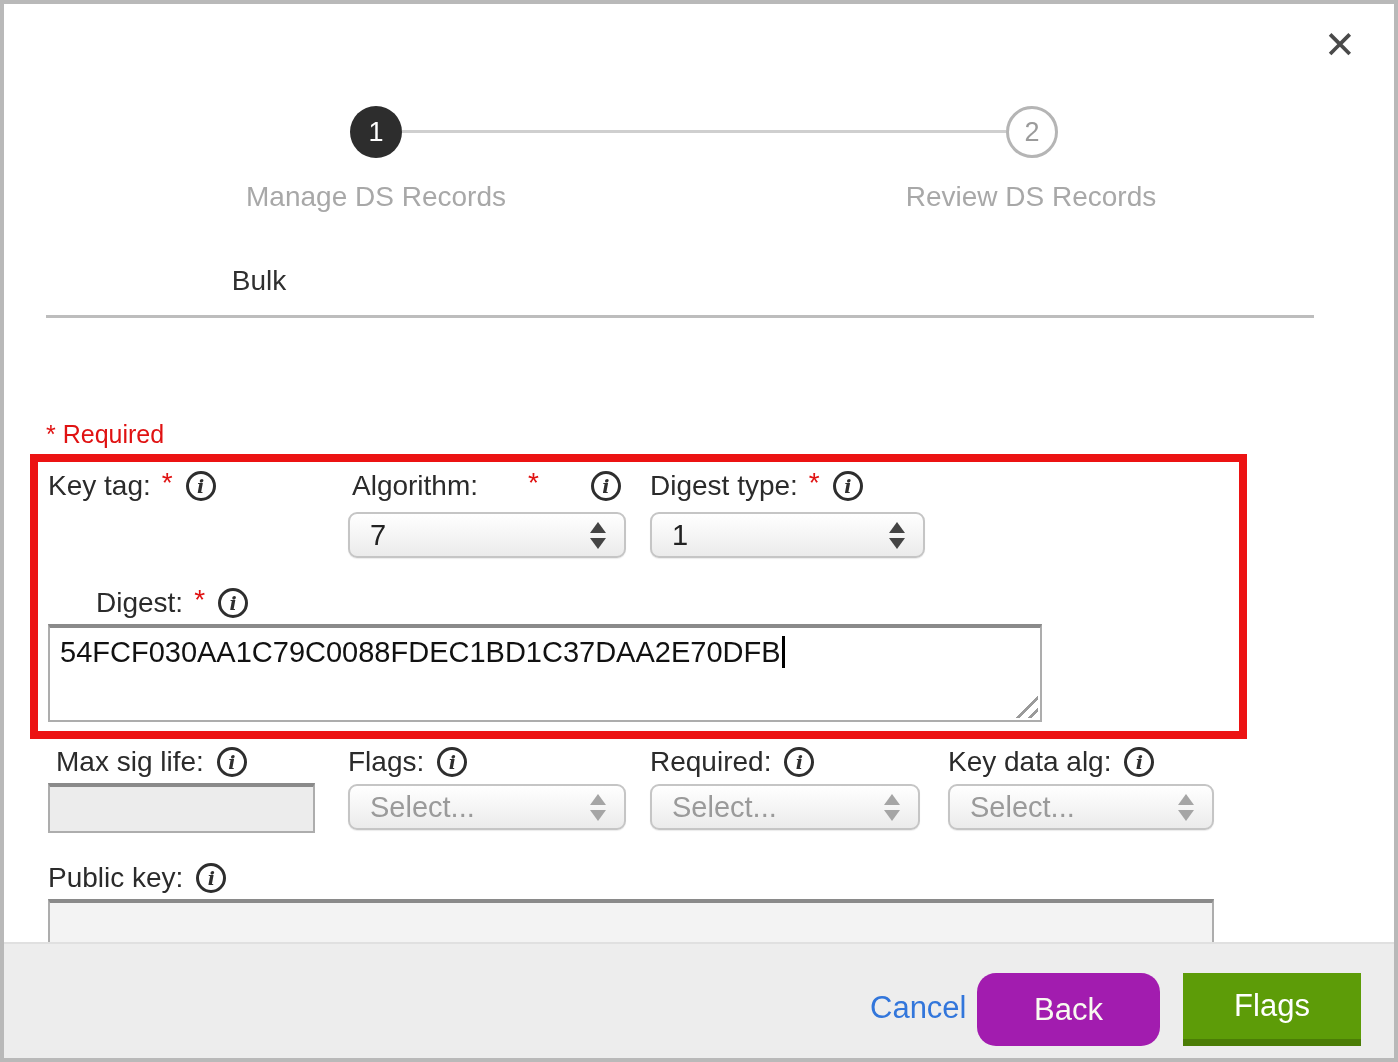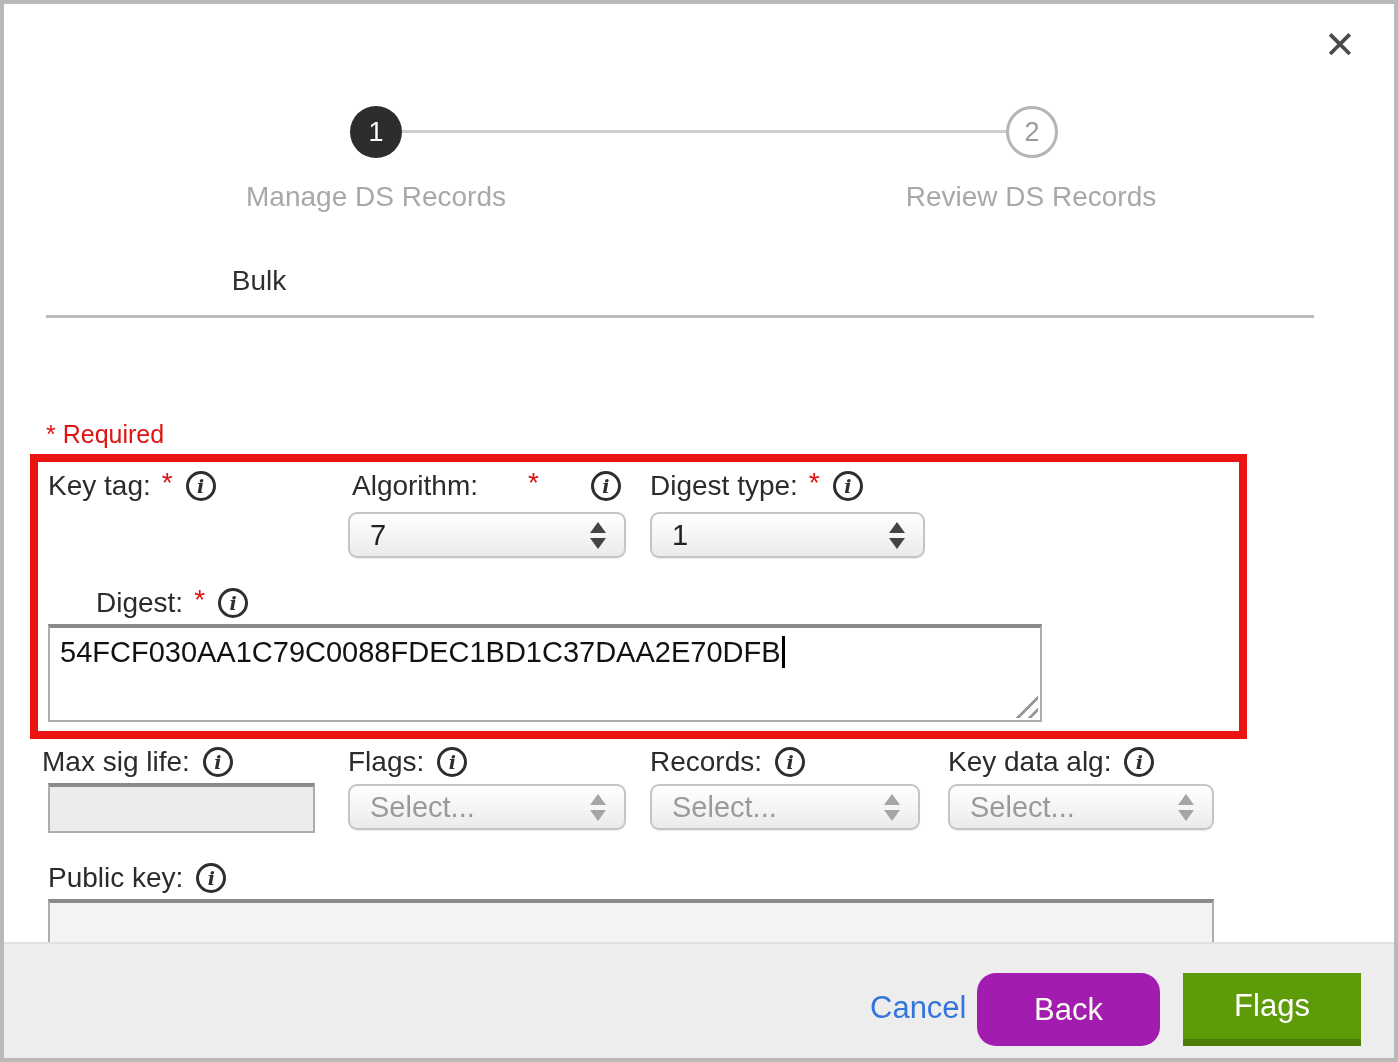--- a/index.html
+++ b/index.html
@@ -151,30 +151,30 @@
   <div class="field-label" style="left:44px; top:583px;margin-left:48px;">
     <span>Digest:</span>
     <span class="req-star">*</span>
     <span class="info-icon">i</span>
   </div>
   <div class="textarea" style="left:44px; top:620px; width:994px; height:98px;">
     <span>54FCF030AA1C79C0088FDEC1BD1C37DAA2E70DFB</span><span class="text-cursor"></span>
     <span class="resize-handle"></span>
   </div>
 
-  <div class="field-label" style="left:38px; top:742px;justify-content:flex-end;">
+  <div class="field-label" style="left:52px; top:742px;justify-content:flex-end;">
     <span>Max sig life:</span>
     <span class="info-icon">i</span>
   </div>
   <div class="field-label" style="left:344px; top:742px;">
     <span>Flags:</span>
     <span class="info-icon">i</span>
   </div>
   <div class="field-label" style="left:646px; top:742px;">
-    <span>Records:</span>
+    <span>Required:</span>
     <span class="info-icon">i</span>
   </div>
   <div class="field-label" style="left:944px; top:742px;">
     <span>Key data alg:</span>
     <span class="info-icon">i</span>
   </div>
 
   <input class="text-input" style="left: 44px; top: 779px; width: 267px; height: 50px;" disabled="">
   <div class="select placeholder" style="left:344px; top:780px; width:278px;">
     <span class="val">Select...</span>

